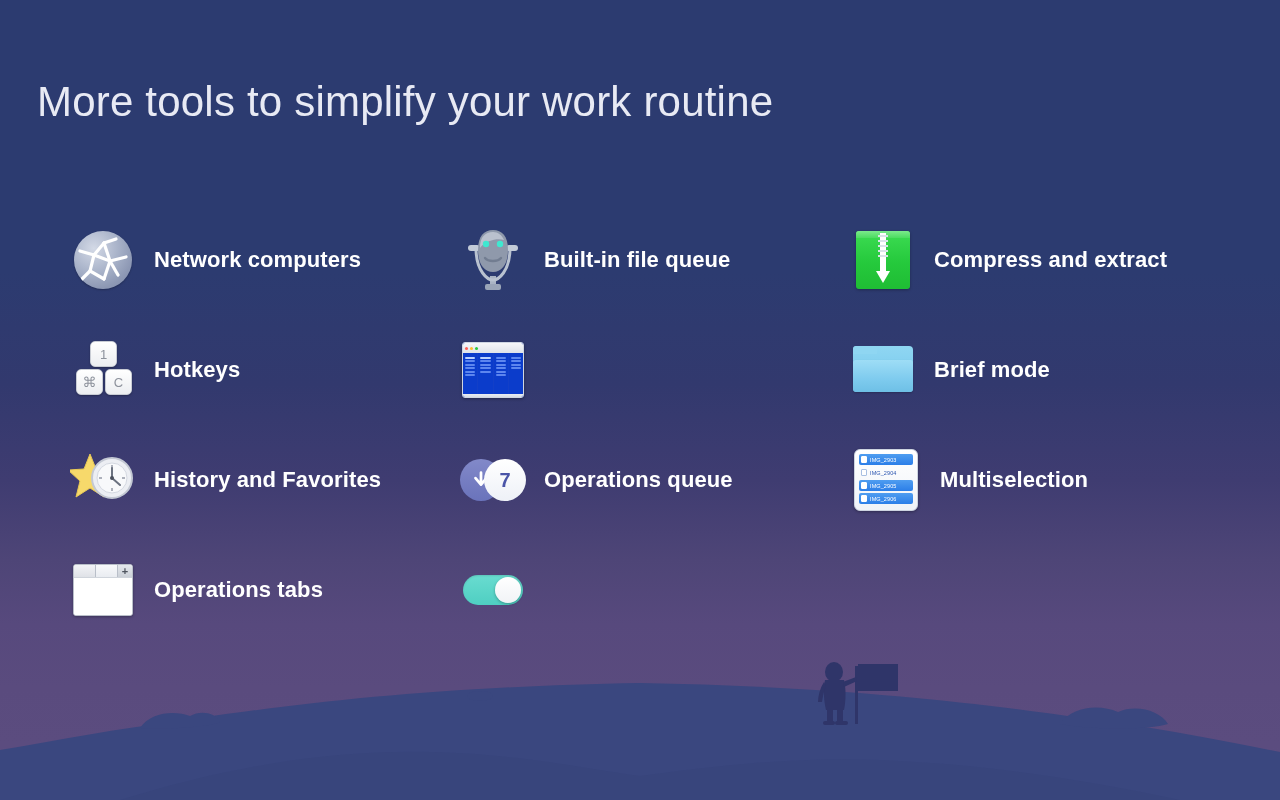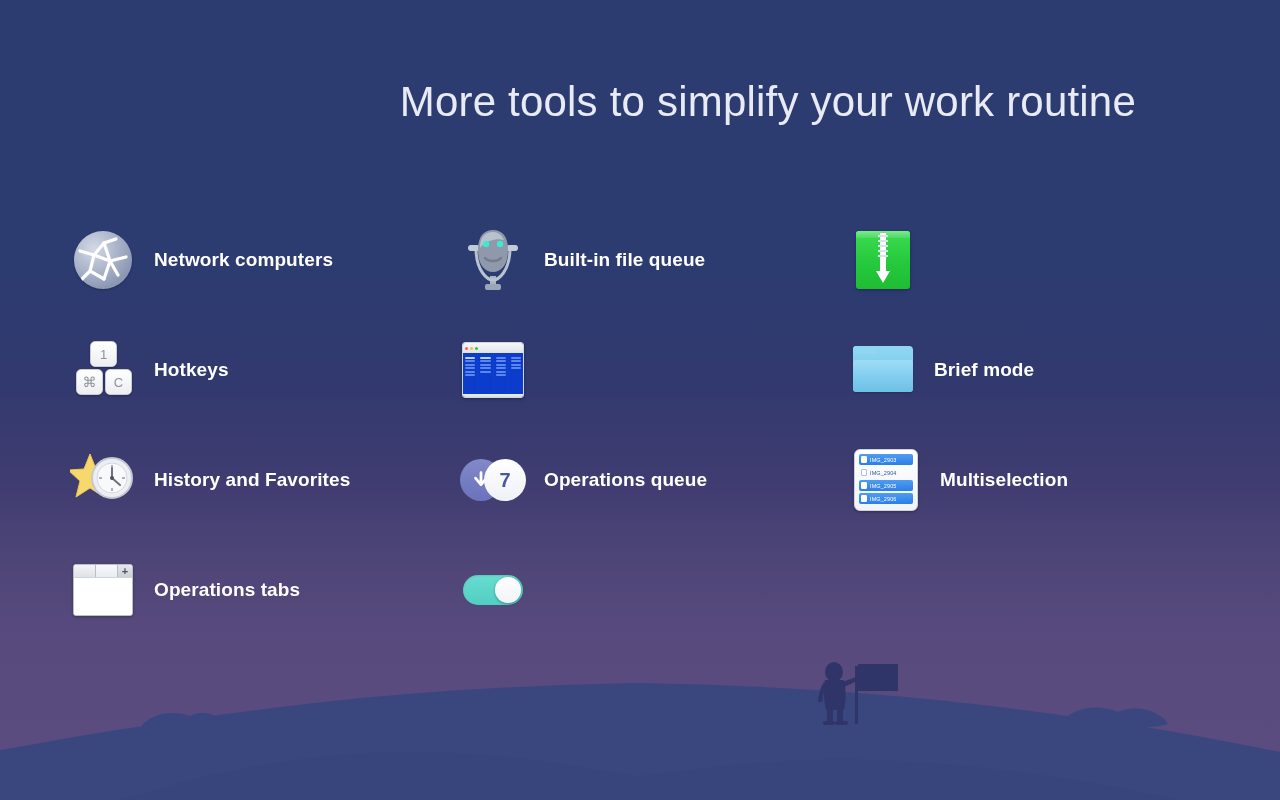--- a/index.html
+++ b/index.html
@@ -12,38 +12,38 @@
   #stage {
     position:absolute; inset:0;
     background:linear-gradient(180deg,
       #2c3b70 0%, #2c3b70 34%, #32396e 48%,
       #3f3c71 60%, #4e4577 70%, #57497d 78%, #5a4b7e 86%, #5c4d80 100%);
     overflow:hidden;
   }
   
   .scenery { position:absolute; left:0; bottom:0; width:1280px; height:200px; }
   .title {
-    position:absolute; top:78px; left:0; width:1136px; text-align:right;
+    position:absolute; top:78px; left:0; width:1136px; text-align:left;
     font-size:42px; font-weight:300; color:#e8eaf4; letter-spacing:0.2px;
     font-family:"Liberation Sans", sans-serif;
     padding-left:37px;
   }
   
   .grid {
     position:absolute; top:205px; left:70px; width:1160px;
     display:grid; grid-template-columns:390px 390px 380px;
     grid-template-rows:110px 110px 110px 110px;
   }
   .cell { display:flex; align-items:center; gap:18px; }
   .iconbox {
     width:66px; height:66px; position:relative;
     display:flex; align-items:center; justify-content:center; flex:none;
   }
   .label {
-    font-size:19px; font-weight:bold; color:#ffffff; white-space:nowrap;
+    font-size:22px; font-weight:bold; color:#ffffff; white-space:nowrap;
     letter-spacing:0.1px;
   }
   
   .globe {
     width:58px; height:58px; border-radius:50%;
     background:radial-gradient(circle at 34% 30%, #d3d9e6 0%, #aab4ca 42%, #8d98b4 72%, #7e8aa8 100%);
     position:relative; overflow:hidden;
     box-shadow:0 1px 2px rgba(0,0,0,.25);
   }
   .globe svg { position:absolute; inset:0; }
@@ -255,20 +255,21 @@
               <rect x="22" y="9" width="10" height="2"></rect>
               <rect x="22" y="14" width="10" height="2"></rect>
               <rect x="22" y="19" width="10" height="2"></rect>
               <rect x="22" y="24" width="10" height="2"></rect>
             </g>
             <path d="M27,52 L20,40 L34,40 Z" fill="#ffffff"></path>
             <rect x="24" y="30" width="6" height="12" rx="1" fill="#ffffff"></rect>
           </svg>
         </div>
       </div>
+      <div class="label">Compress and extract</div>
     </div>
 
     <div class="cell">
       <div class="iconbox">
         <div class="keys">
           <div class="key k1">1</div>
           <div class="key kcmd">⌘</div>
           <div class="key kc">C</div>
         </div>
       </div>

